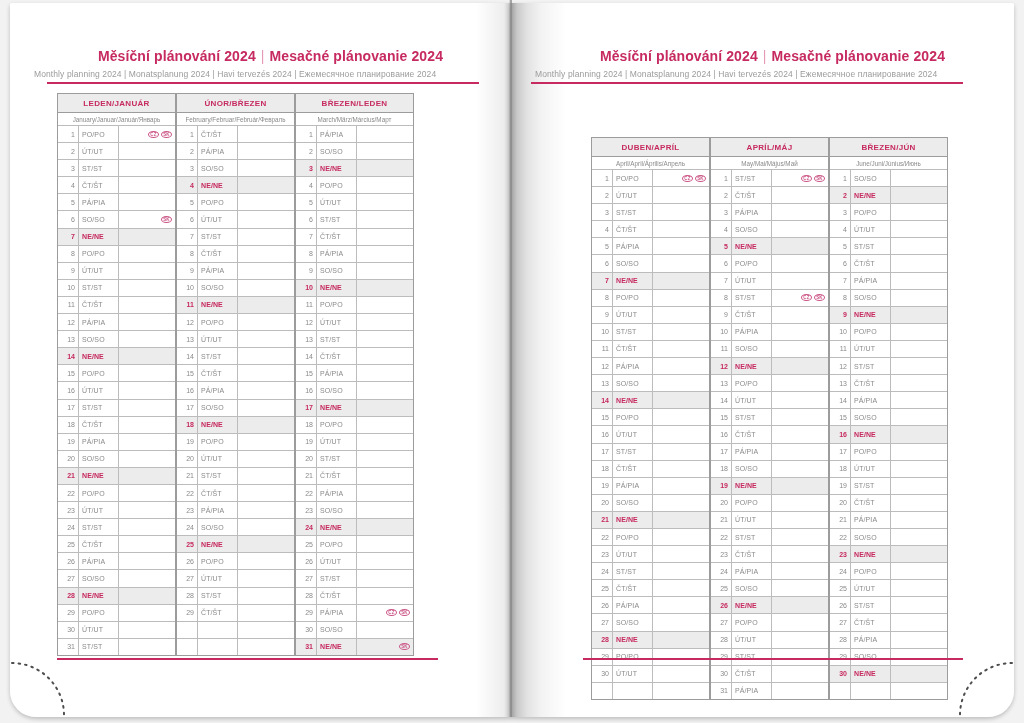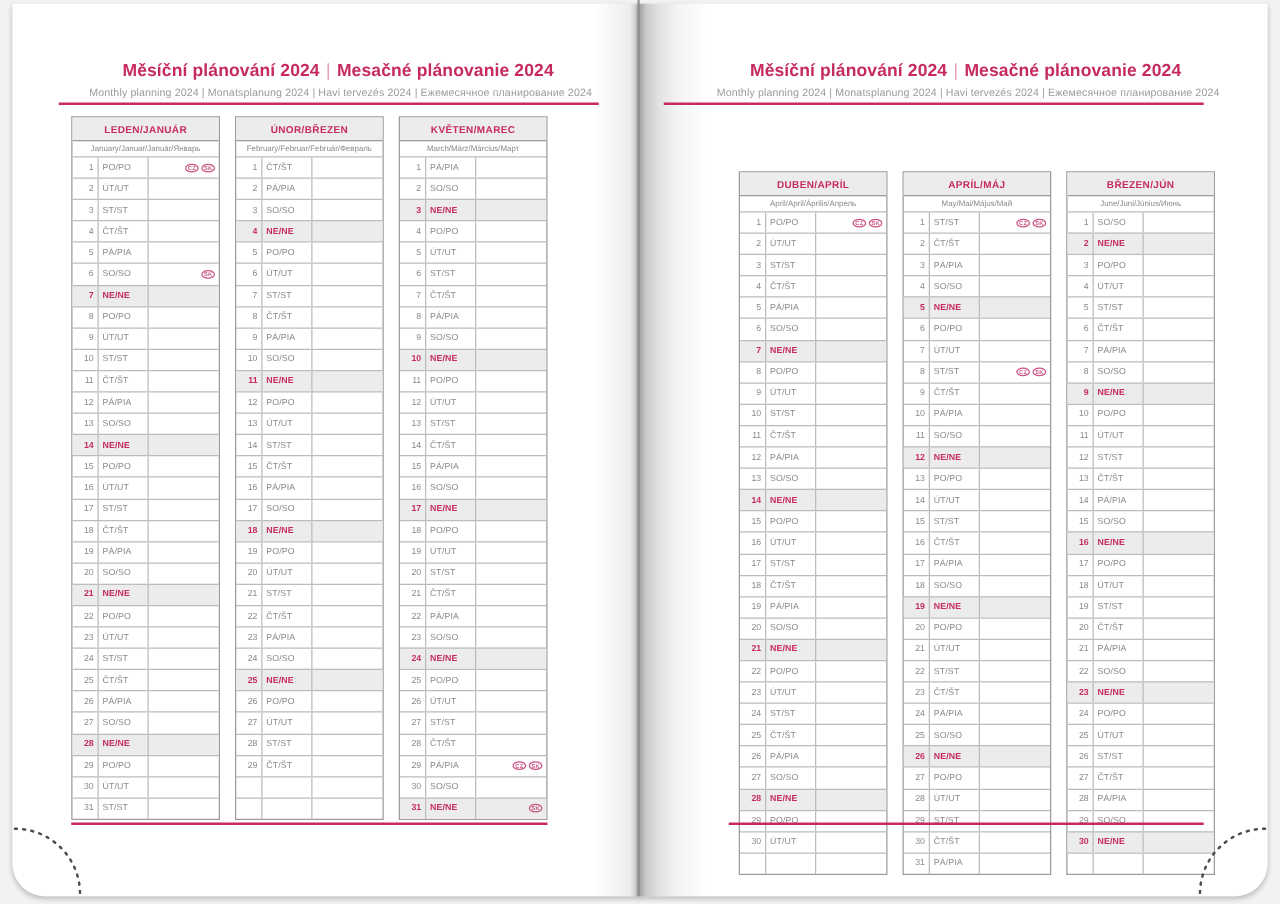--- a/index.html
+++ b/index.html
@@ -23,29 +23,29 @@
     border-radius:2px 0 0 26px;}
   .page-right{left:511px;width:503px;
     background:linear-gradient(to right,#9f9f9f 0%,#c9c9c9 1.2%,#e2e2e2 3.2%,#f3f3f3 6%,#ffffff 11%);
     border-radius:0 2px 26px 0;}
   .gutter{position:absolute;left:509px;top:0;width:3px;height:717px;
     background:linear-gradient(to right,rgba(120,120,120,0),#878787 70%,rgba(130,130,130,.35));z-index:5;}
 
   .header-title{position:absolute;top:45px;left:0;right:0;text-align:center;padding-left:20px;
     font-size:14px;font-weight:bold;color:var(--accent);letter-spacing:.1px;}
   .header-title .divider{font-weight:normal;color:#e59ab8;margin:0 5px;}
-  .header-subtitle{position:absolute;top:66px;left:0;right:0;text-align:center;padding-left:24px;
+  .header-subtitle{position:absolute;top:66px;left:0;right:0;padding-left:24px;
     font-size:8.5px;color:var(--subtitle-gray);letter-spacing:.1px;}
   .rule{position:absolute;height:2px;background:var(--accent);}
   .page-left .top-rule{top:79px;left:37px;width:432px;}
   .page-right .top-rule{top:79px;left:20px;width:432px;}
   .page-left .bottom-rule{top:655px;left:47px;width:381px;}
   .page-right .bottom-rule{top:655px;left:72px;width:380px;}
 
-  .tables{position:absolute;top:90px;display:flex;gap:12px;}
+  .tables{position:absolute;top:90px;display:flex;}
   .page-left .tables{left:47px;}
   .page-right .tables{left:80px;margin-top:44px;}
 
   .month{width:119px;height:563px;border:1px solid var(--frame-gray);background:#fff;
     display:flex;flex-direction:column;}
   .mh{flex:0 0 19px;background:var(--header-bg);border-bottom:1px solid var(--frame-gray);
     display:flex;align-items:center;justify-content:center;
     font-size:8px;font-weight:bold;color:var(--accent);letter-spacing:.3px;}
   .ml{flex:0 0 12px;display:flex;align-items:center;justify-content:center;
     font-size:6.3px;color:var(--day-text);white-space:nowrap;}
@@ -394,21 +394,21 @@
             <div class="dw"></div>
             <div class="dnote"></div>
           </div>
           <div class="drow">
             <div class="dn"></div>
             <div class="dw"></div>
             <div class="dnote"></div>
           </div>
         </div>
         <div class="month">
-          <div class="mh">KVĚTEN/MAREC</div>
+          <div class="mh">BŘEZEN/LEDEN</div>
           <div class="ml">March/März/Március/Март</div>
           <div class="drow">
             <div class="dn">1</div>
             <div class="dw">PÁ/PIA</div>
             <div class="dnote"></div>
           </div>
           <div class="drow">
             <div class="dn">2</div>
             <div class="dw">SO/SO</div>
             <div class="dnote"></div>

